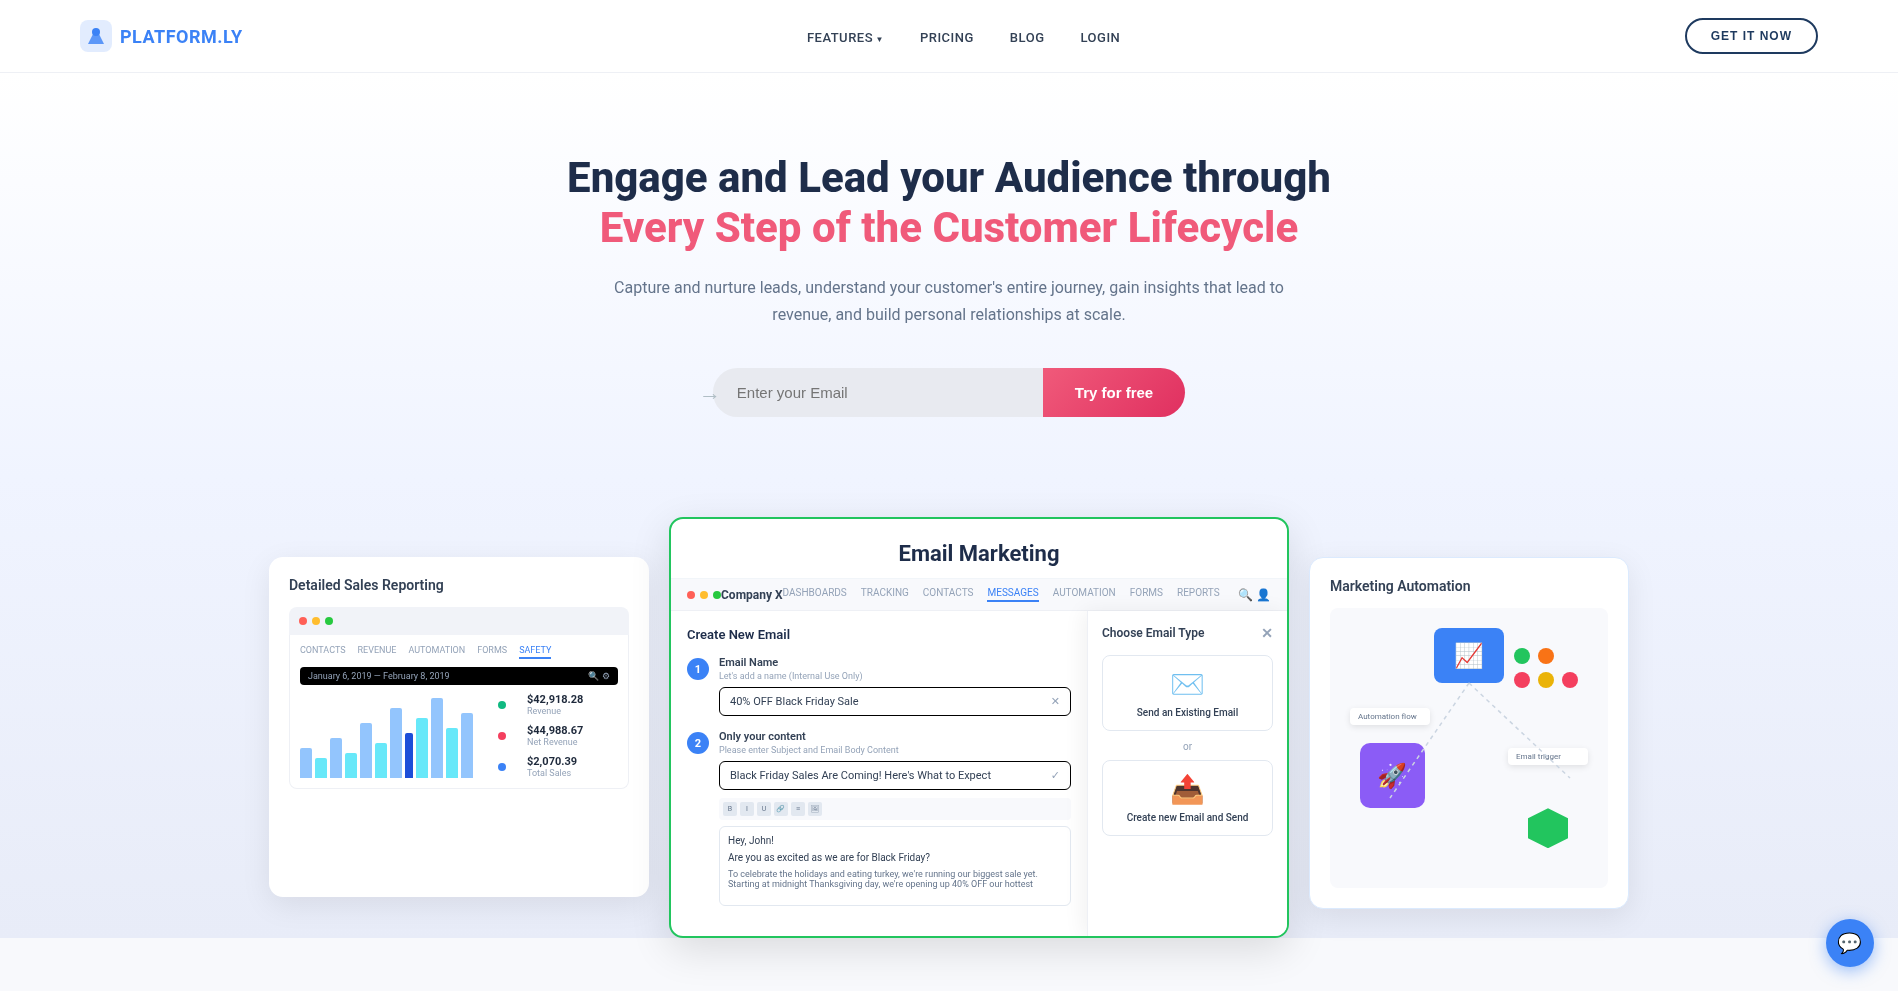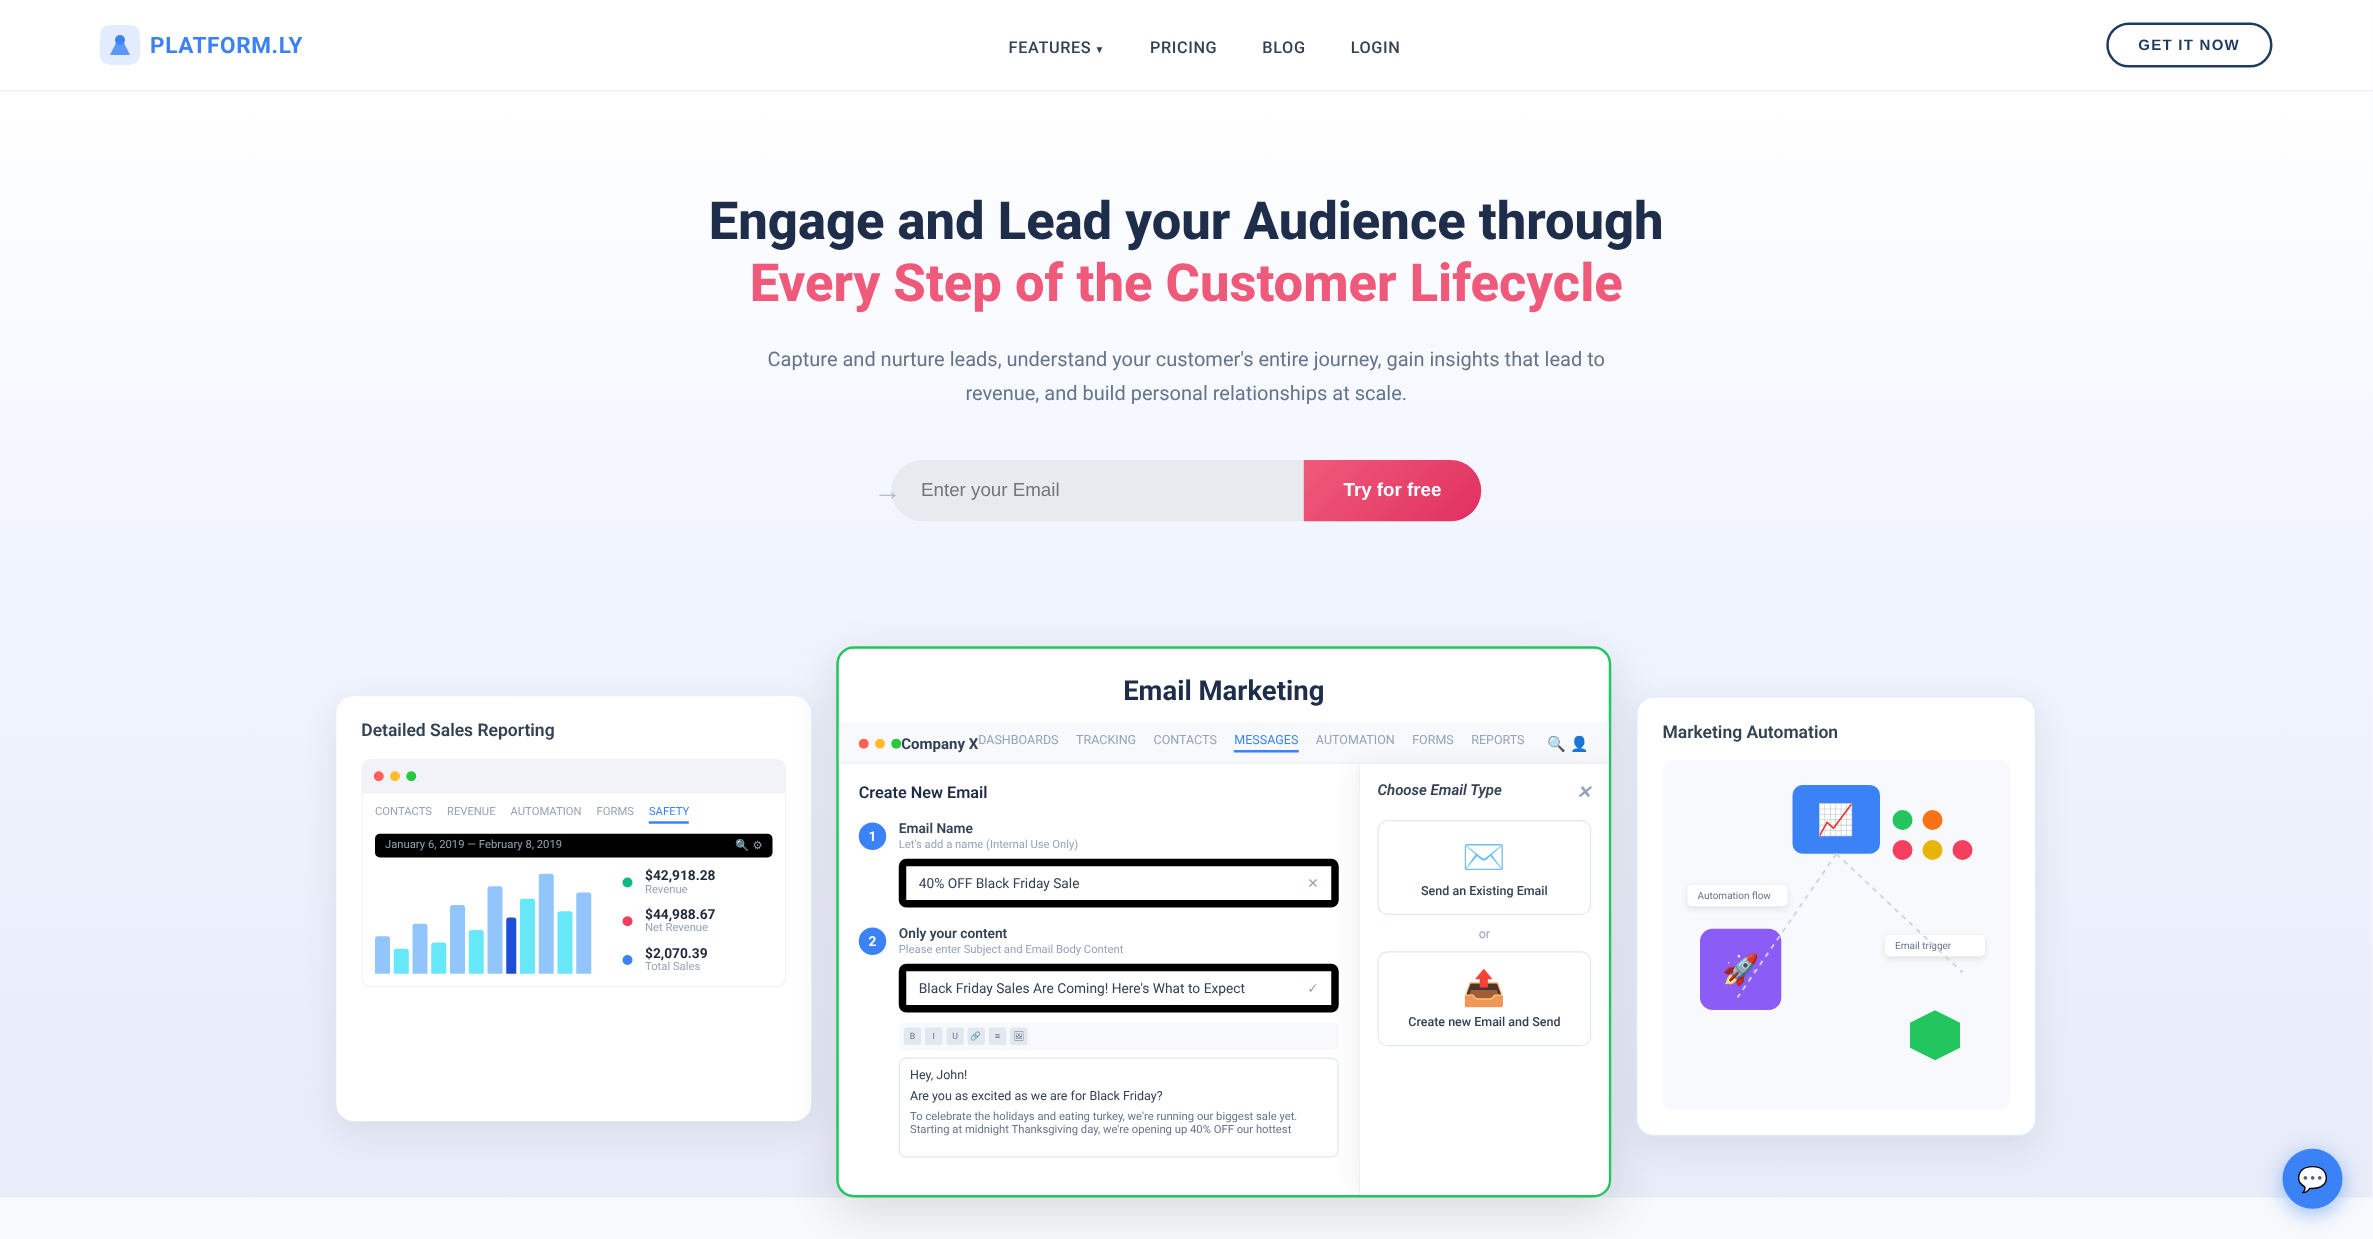--- a/index.html
+++ b/index.html
@@ -228,21 +228,21 @@
     .bar-teal { background: #67e8f9; }
     .bar-dark { background: #1d4ed8; width: 8px; }
 
     .stats-list {
       display: flex;
       flex-direction: column;
       gap: 8px;
       font-size: 9px;
       min-width: 120px;
     }
-    .stat-item { display: flex; align-items: center; gap: 10px; }
+    .stat-item { display: flex; align-items: center; gap: 21px; }
     .stat-dot { width: 8px; height: 8px; border-radius: 50%; flex-shrink: 0; }
     .stat-dot-green { background: #10b981; }
     .stat-dot-red { background: #f43f5e; }
     .stat-dot-blue { background: #3b82f6; }
     .stat-val { font-weight: 700; color: #1e293b; font-size: 11px; }
     .stat-label { color: #94a3b8; }
 
     
     .card-email {
       background: #fff;
@@ -314,21 +314,21 @@
       display: flex;
       align-items: center;
       justify-content: center;
       flex-shrink: 0;
       margin-top: 2px;
     }
     .form-step-content { flex: 1; }
     .step-label { font-size: 11px; font-weight: 600; color: #334155; margin-bottom: 2px; }
     .step-hint { font-size: 9px; color: #94a3b8; margin-bottom: 6px; }
     .form-field {
-      border: 6px solid #000000;
+      border: 1px solid #000000;
       border-radius: 6px;
       padding: 7px 10px;
       font-size: 11px;
       color: #334155;
       width: 100%;
       display: flex;
       align-items: center;
       justify-content: space-between;
     }
     .editor-toolbar {
@@ -369,22 +369,21 @@
       padding: 14px;
       box-shadow: -4px 0 20px rgba(0,0,0,0.06);
     }
     .panel-title {
       font-size: 12px;
       font-weight: 600;
       color: #334155;
       margin-bottom: 14px;
       display: flex;
       justify-content: space-between;
-      align-items: flex-start;
-      font-style: italic;
+      align-items: center;
     }
     .close-btn { color: #94a3b8; font-size: 14px; cursor: pointer; }
     .email-type-option {
       text-align: center;
       padding: 12px;
       border: 1px solid #e2e8f0;
       border-radius: 8px;
       margin-bottom: 10px;
       cursor: pointer;
     }

